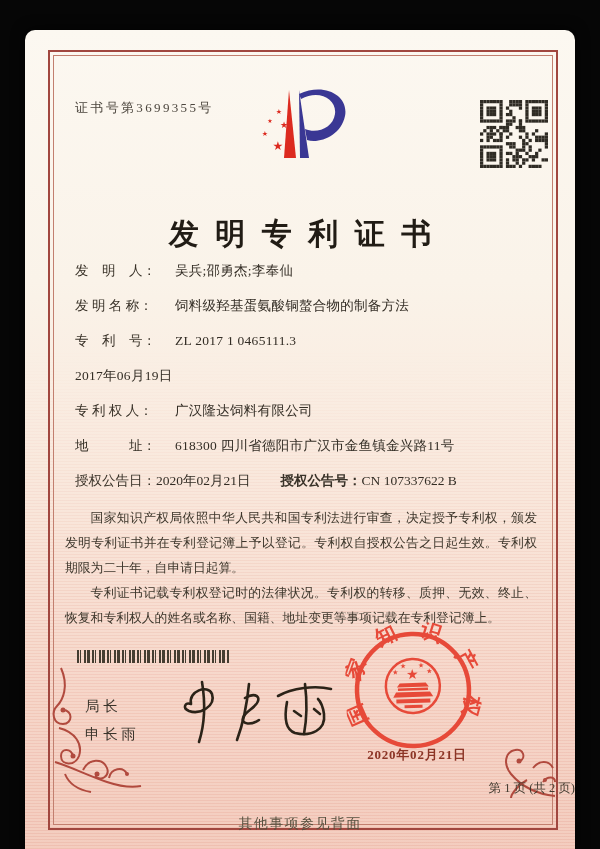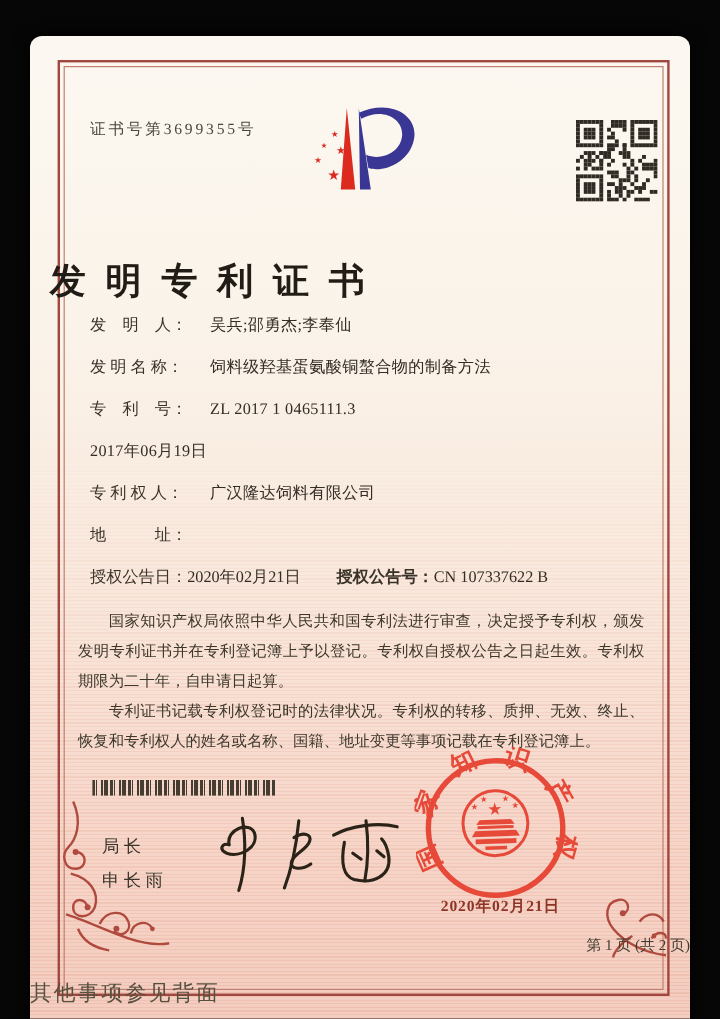--- a/index.html
+++ b/index.html
@@ -10,42 +10,42 @@
          box-shadow:0 0 14px rgba(0,0,0,.8);overflow:hidden;}
   .texture{position:absolute;inset:0;pointer-events:none;
          background:repeating-linear-gradient(0deg,rgba(214,108,88,.14) 0 1px,transparent 1px 3px);
          -webkit-mask-image:linear-gradient(180deg,transparent 0%,transparent 38%,rgba(0,0,0,.75) 68%,#000 100%);
          mask-image:linear-gradient(180deg,transparent 0%,transparent 38%,rgba(0,0,0,.75) 68%,#000 100%);}
   .frame{position:absolute;left:23px;top:20px;right:17px;bottom:34px;border:2px solid #a1473f;}
   .frame::after{content:"";position:absolute;inset:3px;border:1px solid #c27f6f;}
   .certno{position:absolute;left:50px;top:69px;font-size:13px;letter-spacing:.18em;color:#4c463e;}
   .logo{position:absolute;left:232px;top:56px;}
   .qr{position:absolute;left:455px;top:70px;width:68px;height:68px;}
-  .title{position:absolute;left:0;right:0;top:184px;text-align:left;font-size:30px;font-weight:bold;
+  .title{position:absolute;left:0;right:0;top:184px;text-align:center;font-size:30px;font-weight:bold;
          color:#211c15;letter-spacing:.55em;text-indent:.55em;}
   .fields{position:absolute;left:50px;top:230px;width:470px;font-size:13.5px;color:#332d25;}
   .row{display:flex;line-height:21px;margin-bottom:14px;}
   .row .lab{flex:0 0 100px;color:#393228;}
   .row .val{flex:1;letter-spacing:.02em;}
   .grant{display:flex;line-height:21px;}
   .grant .lab{color:#393228;}
   .grant .pair2{margin-left:30px;font-weight:bold;}
   .paras{position:absolute;left:40px;top:476px;width:472px;font-size:12.8px;line-height:1.95;
          color:#3d362b;text-align:justify;}
   .paras p{margin:0;text-indent:2em;}
   .barcode{position:absolute;left:52px;top:620px;width:153px;height:13px;
          background:repeating-linear-gradient(90deg,#453d31 0 2px,transparent 2px 3px,#453d31 3px 4px,
          transparent 4px 7px,#453d31 7px 9px,transparent 9px 10px,#453d31 10px 13px,transparent 13px 15px);}
   .director{position:absolute;left:60px;top:662px;font-size:14.5px;line-height:28px;color:#3b352c;letter-spacing:.25em;}
   .sig{position:absolute;left:150px;top:648px;}
   .seal{position:absolute;left:321px;top:593px;opacity:.93;transform:rotate(-2deg);}
   .sealdate{position:absolute;left:322px;top:716px;width:140px;text-align:center;font-size:13px;
          font-weight:bold;color:#8c3526;letter-spacing:.06em;}
   .pageinfo{position:absolute;left:0;right:0;top:750px;text-align:right;font-size:12.5px;color:#433c31;}
-  .backnote{position:absolute;left:0;right:0;top:785px;font-size:18px;color:#56503f;letter-spacing:.1em;}
+  .backnote{position:absolute;left:0;right:0;top:785px;text-align:center;font-size:14px;color:#56503f;letter-spacing:.1em;}
   .orn{position:absolute;pointer-events:none;}
   .orn-bl{left:24px;top:636px;}
   .orn-br{left:462px;top:698px;}
 </style>
 </head>
 <body>
 
 <div id="stage">
   <div class="paper">
     <div class="texture"></div>
@@ -300,20 +300,21 @@
       </div>
       <div class="row">
         <span class="val">2017年06月19日</span>
       </div>
       <div class="row">
         <span class="lab">专 利 权 人：</span>
         <span class="val">广汉隆达饲料有限公司</span>
       </div>
       <div class="row">
         <span class="lab">地　　　址：</span>
+        <span class="val">618300 四川省德阳市广汉市金鱼镇金兴路11号</span>
       </div>
       <div class="grant">
         <span class="lab">授权公告日：</span>
         <span class="val">2020年02月21日</span>
         <span class="lab pair2">授权公告号：</span>
         <span class="val">CN 107337622 B</span>
       </div>
     </div>
 
     <div class="paras">

